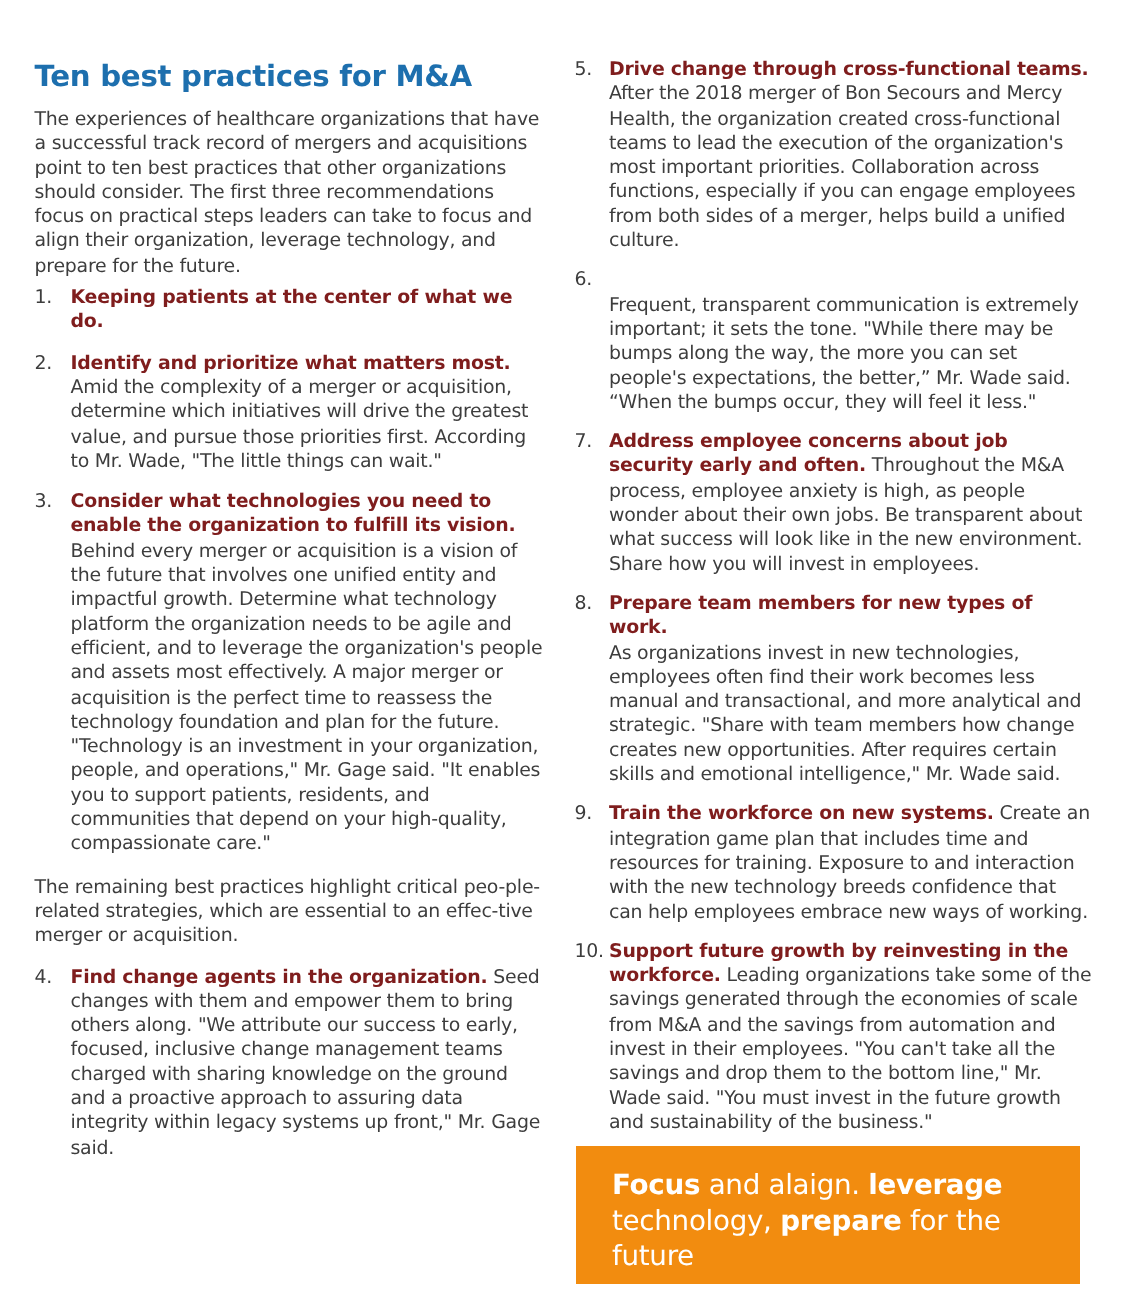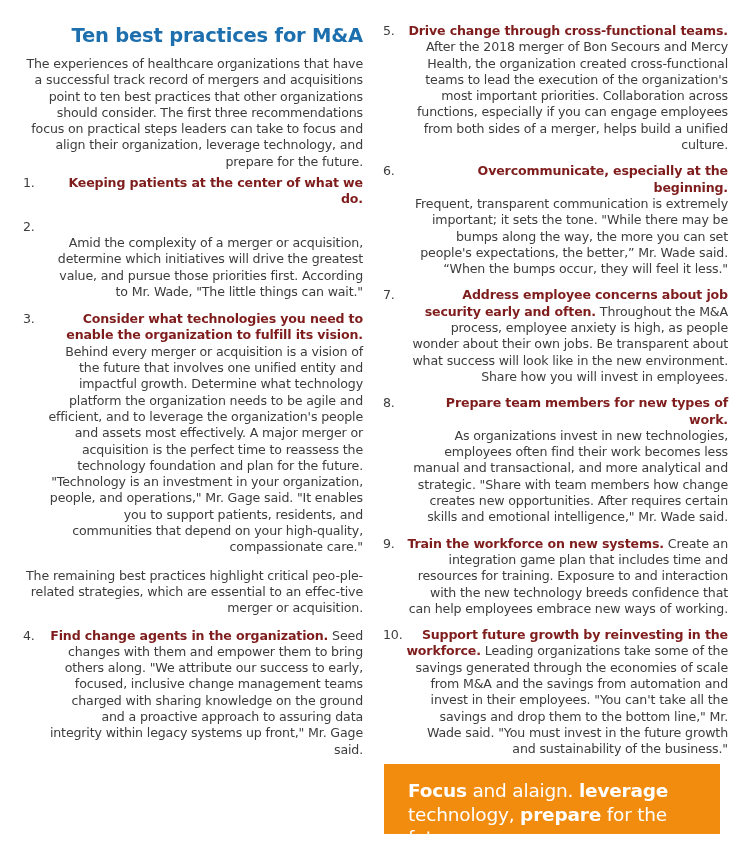--- a/index.html
+++ b/index.html
@@ -10,22 +10,21 @@
     body {
       width: 750px;
       height: 862px;
       position: relative;
       overflow: hidden;
       font-family: "DejaVu Sans", sans-serif;
       color: #3a3a3a;
     }
     .col {
       position: absolute;
-      top: 0;
-      text-align: right;
+      top: 15px;
     }
     .col-left {
       left: 23px;
       width: 340px;
     }
     .col-right {
       left: 383px;
       width: 345px;
     }
     .title {
@@ -74,21 +73,21 @@
     .heading {
       font-weight: bold;
       color: #7f1d1d;
     }
     .first-list { margin-top: 5px !important; }
     .callout {
       position: absolute;
       left: 384px;
       top: 764px;
       width: 336px;
-      height: 70px;
+      height: 92px;
       background: #f28c0f;
       box-sizing: border-box;
       padding: 15px 24px 0 24px;
       color: #ffffff;
       font-size: 18.5px;
       line-height: 23.5px;
       letter-spacing: -0.2px;
     }
     .callout b { font-weight: bold; }
     .callout span { font-weight: normal; }
@@ -100,21 +99,21 @@
   <h1 class="title" style="color: rgb(29, 111, 174);">Ten best practices for M&amp;A</h1>
   <p class="para">The experiences of healthcare organizations that have a successful track record of mergers and acquisitions point to ten best practices that other organizations should consider. The first three recommendations focus on practical steps leaders can take to focus and align their organization, leverage technology, and prepare for the future.</p>
 
   <ol class="practices">
     <li class="first-list">
       <span class="num">1.</span>
       <span class="heading">Keeping patients at the center of what we do.</span><br>
     </li>
     <li>
       <span class="num">2.</span>
-      <br>
+      <span class="heading">Identify and prioritize what matters most.</span><br>
       <span class="body">Amid the complexity of a merger or acquisition, determine which initiatives will drive the greatest value, and pursue those priorities first. According to Mr. Wade, "The little things can wait."</span>
     </li>
     <li>
       <span class="num">3.</span>
       <span class="heading">Consider what technologies you need to enable the organization to fulfill its vision.</span><br>
       <span class="body">Behind every merger or acquisition is a vision of the future that involves one unified entity and impactful growth. Determine what technology platform the organization needs to be agile and efficient, and to leverage the organization's people and assets most effectively. A major merger or acquisition is the perfect time to reassess the technology foundation and plan for the future. "Technology is an investment in your organization, people, and operations," Mr. Gage said. "It enables you to support patients, residents, and communities that depend on your high-quality, compassionate care."</span>
     </li>
   </ol>
 
   <p class="para second">The remaining best practices highlight critical peo-ple-related strategies, which are essential to an effec-tive merger or acquisition.</p>
@@ -129,21 +128,21 @@
 
 <div class="col col-right">
   <ol class="practices">
     <li>
       <span class="num">5.</span>
       <span class="heading">Drive change through cross-functional teams.</span><br>
       <span class="body">After the 2018 merger of Bon Secours and Mercy Health, the organization created cross-functional teams to lead the execution of the organization's most important priorities. Collaboration across functions, especially if you can engage employees from both sides of a merger, helps build a unified culture.</span>
     </li>
     <li>
       <span class="num">6.</span>
-      <span class="heading">Overcommunicate, especially at the beginning.</span><br>
+      <br>
       <span class="body">Frequent, transparent communication is extremely important; it sets the tone. "While there may be bumps along the way, the more you can set people's expectations, the better,” Mr. Wade said. “When the bumps occur, they will feel it less."</span>
     </li>
     <li>
       <span class="num">7.</span>
       <span class="heading">Address employee concerns about job security early and often.</span><span class="body"> Throughout the M&amp;A process, employee anxiety is high, as people wonder about their own jobs. Be transparent about what success will look like in the new environment. Share how you will invest in employees.</span>
     </li>
     <li>
       <span class="num">8.</span>
       <span class="heading">Prepare team members for new types of work.</span><br>
       <span class="body">As organizations invest in new technologies, employees often find their work becomes less manual and transactional, and more analytical and strategic. "Share with team members how change creates new opportunities. After requires certain skills and emotional intelligence," Mr. Wade said.</span>

